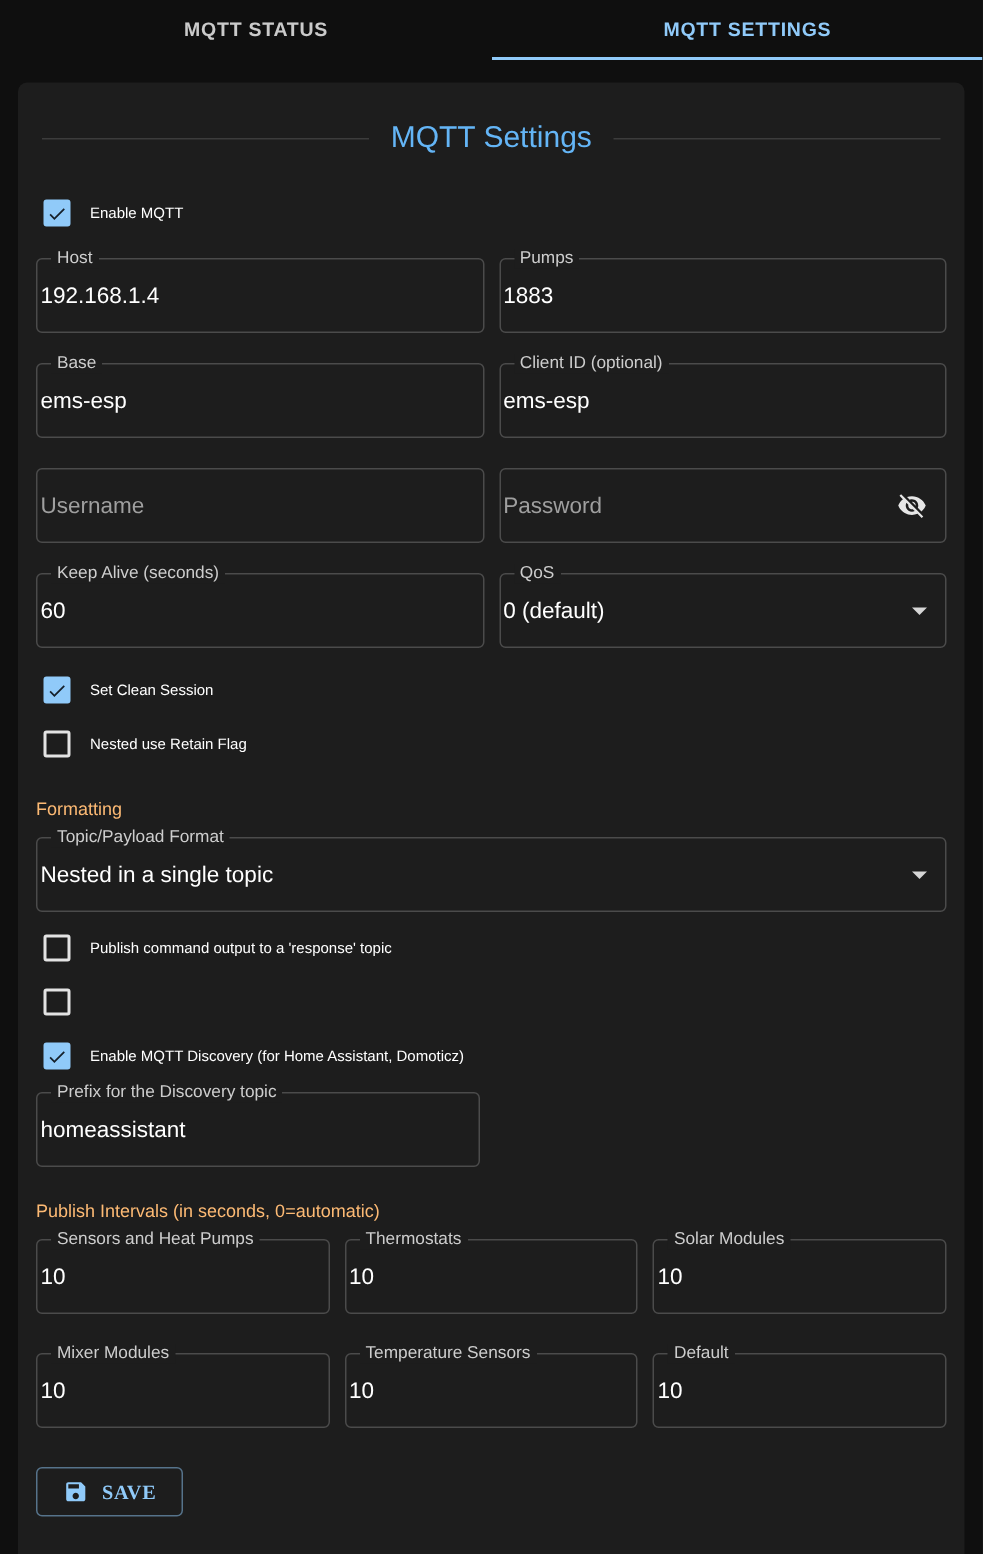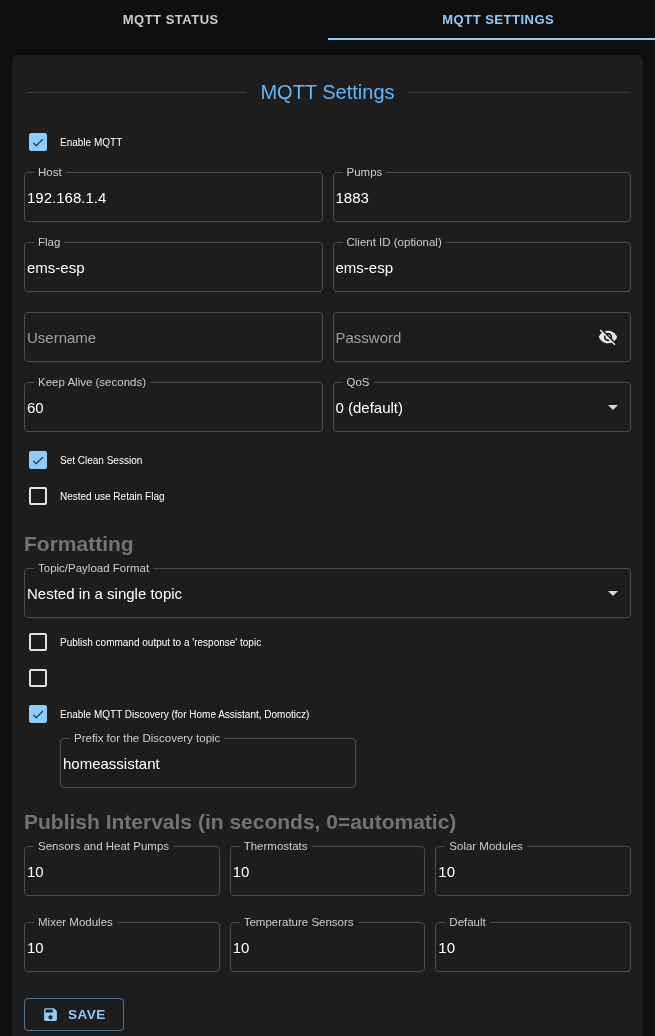--- a/index.html
+++ b/index.html
@@ -55,29 +55,29 @@
     width:0; height:0; border-left:5px solid transparent; border-right:5px solid transparent;
     border-top:5px solid #d6d6d6;
   }
   .eye-btn {
     position:absolute; right:10px; top:50%; transform:translateY(-50%);
     width:24px; height:24px; display:flex; align-items:center; justify-content:center;
     background:none; border:none; cursor:pointer;
   }
   .eye-btn svg { width:20px; height:20px; fill:#e6e6e6; }
   
-  .section-heading { color:#737373; font-size:21px; font-weight:700; margin:18px 0 12px; }
-  .half { width:48.8%;margin-left:36px; }
+  .section-heading { color:#fdba74; font-size:12px; font-weight:400; margin:18px 0 12px; }
+  .half { width:48.8%; }
   .mb6 { margin-bottom:6px; }
   .mt6 { margin-top:6px; }
   
   .save-btn {
     margin-top:26px; display:inline-flex; align-items:center; gap:9px;
     background:transparent; border:1px solid rgba(144,202,249,.5); border-radius:4px;
-    color:#90caf9; font-family:Liberation Sans, sans-serif;
+    color:#90caf9; font-family:Liberation Serif, serif;
     font-size:13.5px; font-weight:700; letter-spacing:.5px;
     padding:7px 17px; cursor:pointer;
   }
   .save-btn svg { width:17px; height:17px; fill:#90caf9; }
 </style>
 </head>
 <body>
 
 <div class="tabbar">
   <div class="tab">MQTT STATUS</div>
@@ -110,21 +110,21 @@
     </div>
     <div class="field">
       <span class="flabel">Pumps</span>
       <span class="fvalue">1883</span>
     </div>
   </div>
 
   
   <div class="grid2">
     <div class="field">
-      <span class="flabel">Flag</span>
+      <span class="flabel">Base</span>
       <span class="fvalue">ems-esp</span>
     </div>
     <div class="field">
       <span class="flabel">Client ID (optional)</span>
       <span class="fvalue">ems-esp</span>
     </div>
   </div>
 
   
   <div class="grid2">

